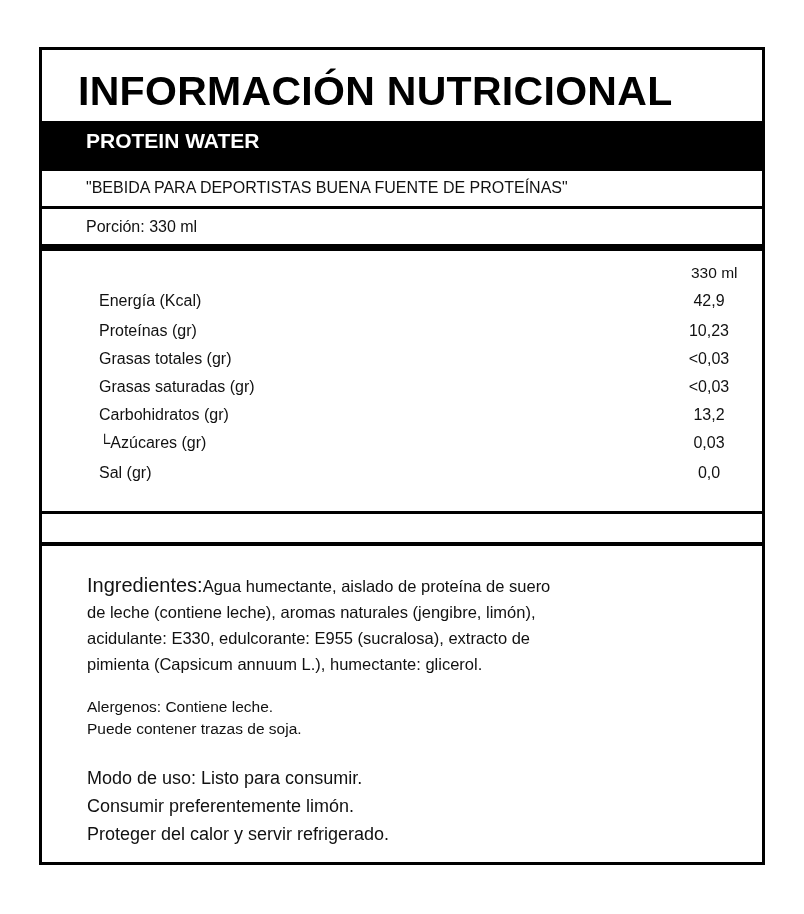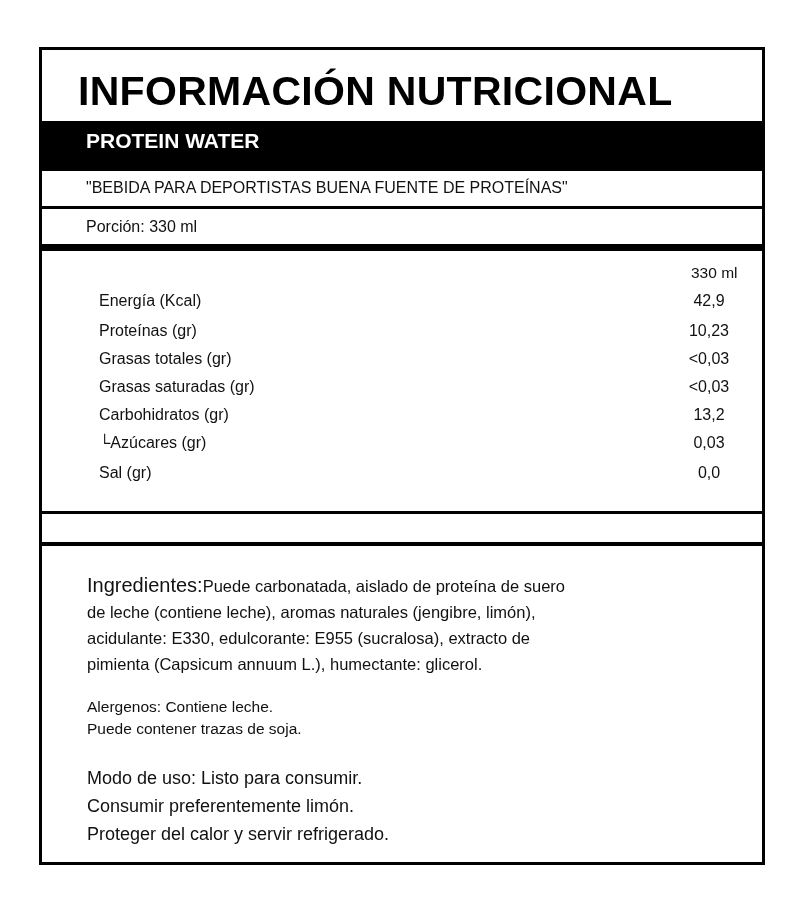--- a/index.html
+++ b/index.html
@@ -77,21 +77,21 @@
     <span class="name">Sal (gr)</span>
     <span class="val">0,0</span>
   </div>
 
   <div class="hline" style="top:461px;height:3px;"></div>
 
 
   <div class="hline" style="top:492px;height:4px;"></div>
 
   <div class="ing">
-    <span class="lead">Ingredientes:</span><span>Puede carbonatada, aislado de proteína de suero</span>
+    <span class="lead">Ingredientes:</span><span>Agua humectante, aislado de proteína de suero</span>
     <span class="line-block">de leche (contiene leche), aromas naturales (jengibre, limón),</span>
     <span class="line-block">acidulante: E330, edulcorante: E955 (sucralosa), extracto de</span>
     <span class="line-block">pimienta (Capsicum annuum L.), humectante: glicerol.</span>
   </div>
 
   <div class="aller">
     <span class="line-block">Alergenos: Contiene leche.</span>
     <span class="line-block">Puede contener trazas de soja.</span>
   </div>
 

